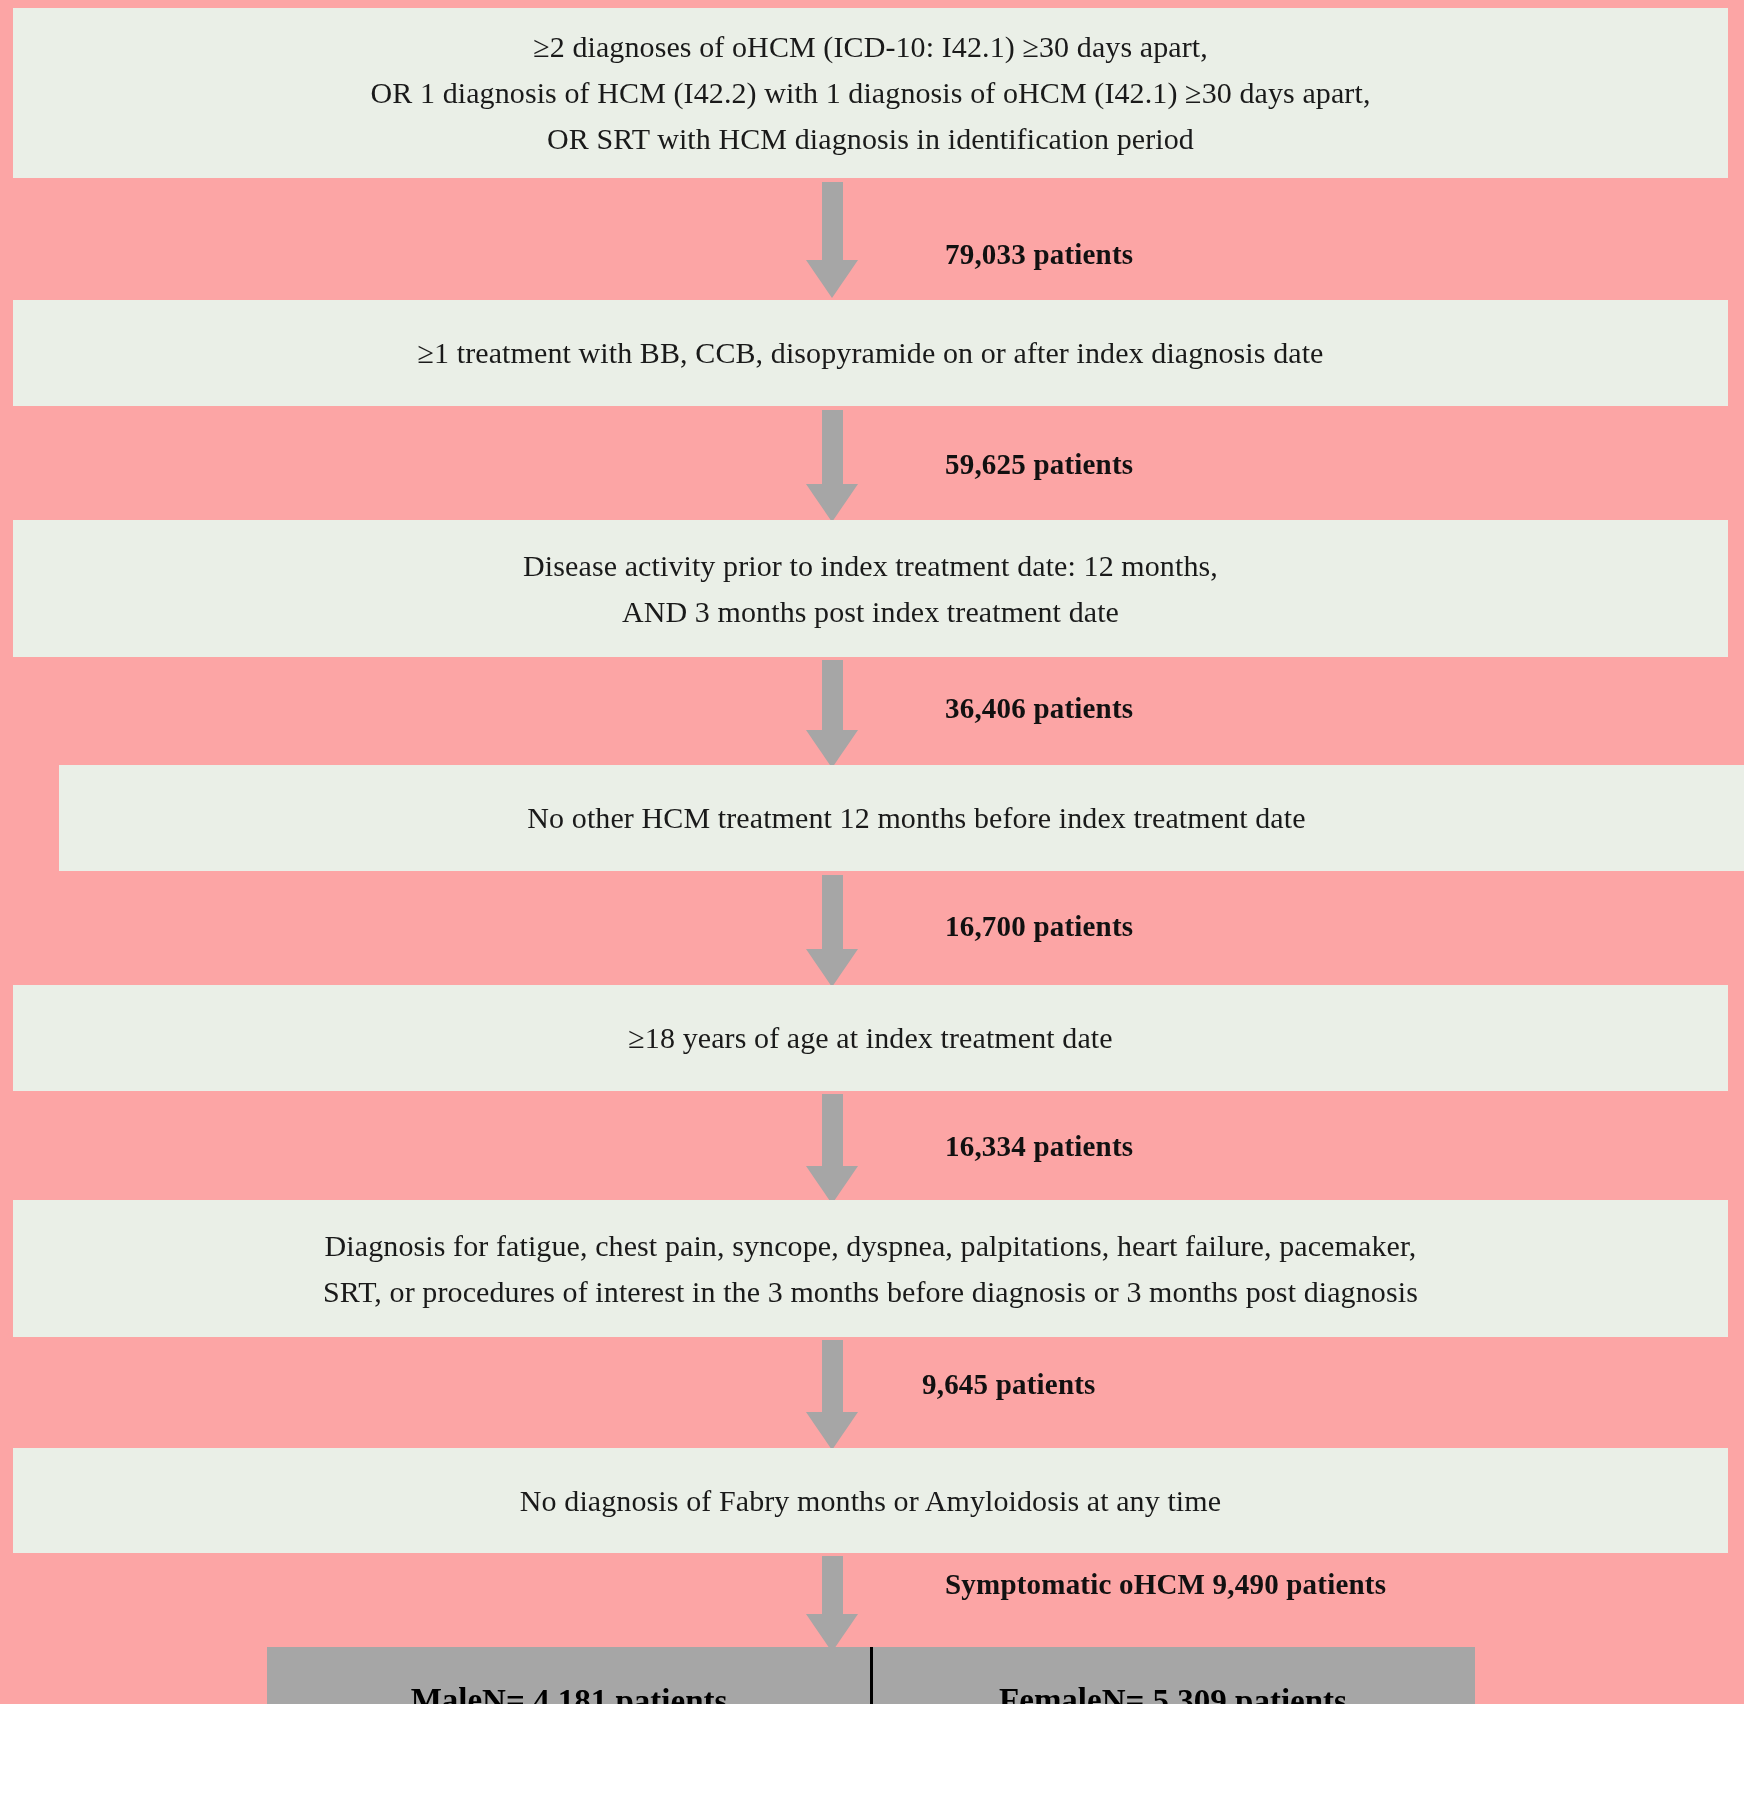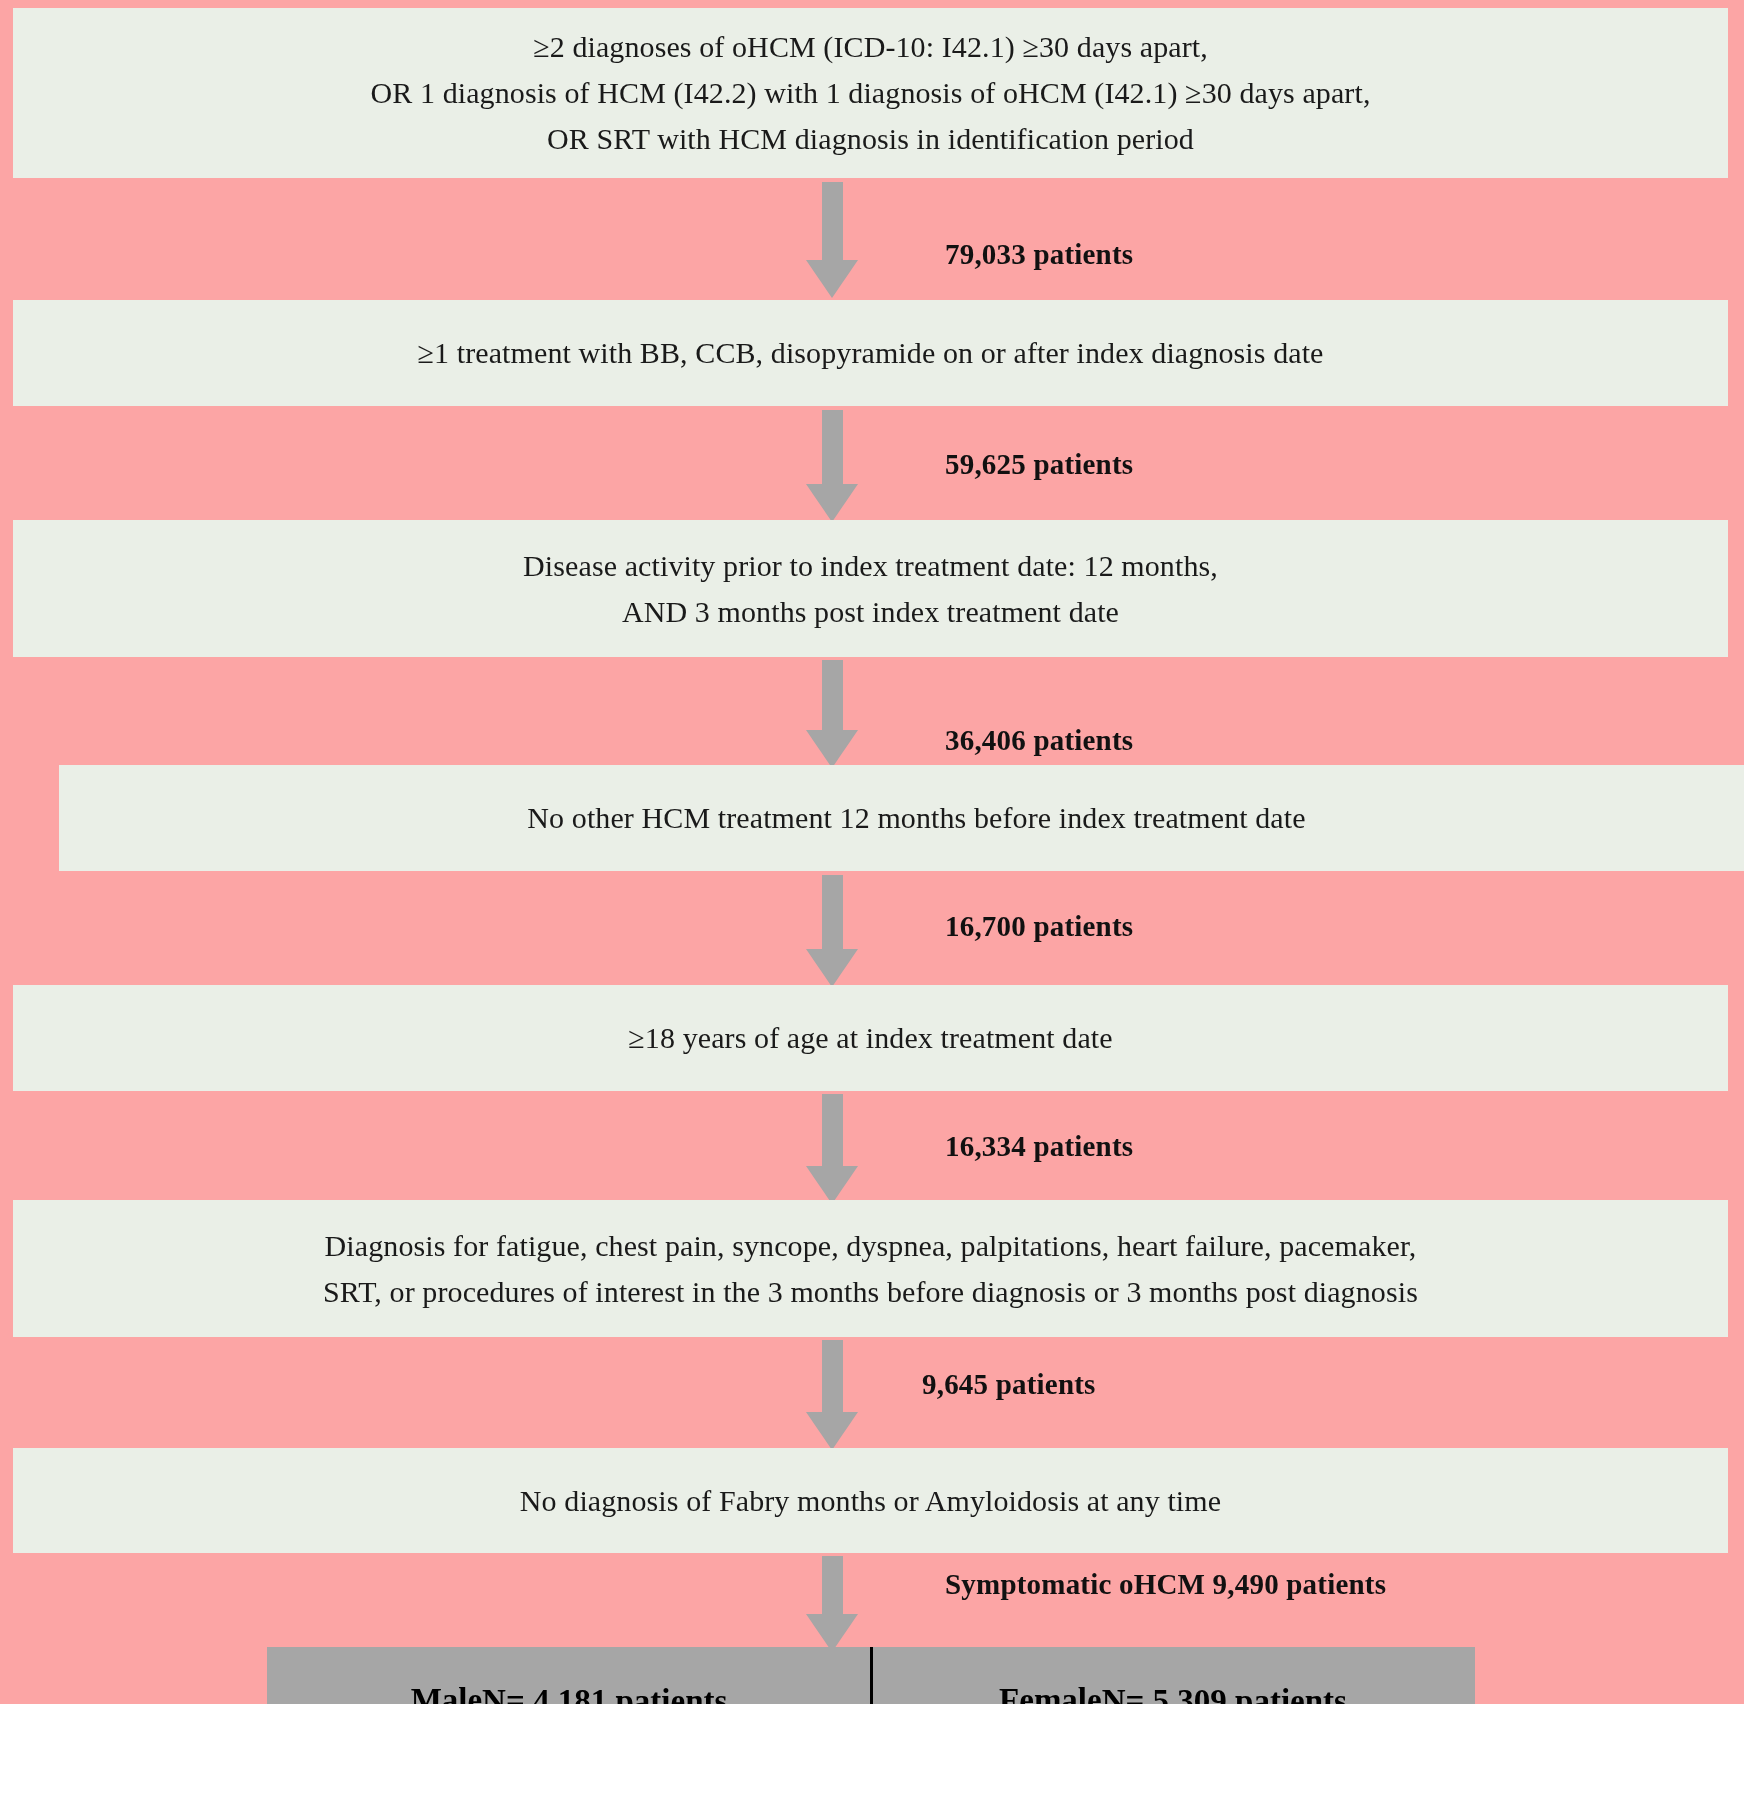--- a/index.html
+++ b/index.html
@@ -141,21 +141,21 @@
 
   <div class="crit-box" style="top:520px; height:137px;">
     <div class="crit-text">Disease activity prior to index treatment date: 12 months,
 AND 3 months post index treatment date</div>
   </div>
 
   <div class="arrow" style="top:660px; height:108px;">
     <div class="shaft" style="height:72px;"></div>
     <div class="head" style="top:70px;"></div>
   </div>
-  <div class="count-label" style="left:945px; top:724px;">36,406 patients</div>
+  <div class="count-label" style="left:945px; top:692px;">36,406 patients</div>
 
   <div class="crit-box" style="top:765px; height:106px;margin-left:46px;">
     <div class="crit-text">No other HCM treatment 12 months before index treatment date</div>
   </div>
 
   <div class="arrow" style="top:875px; height:112px;">
     <div class="shaft" style="height:76px;"></div>
     <div class="head" style="top:74px;"></div>
   </div>
   <div class="count-label" style="left:945px; top:910px;">16,700 patients</div>

